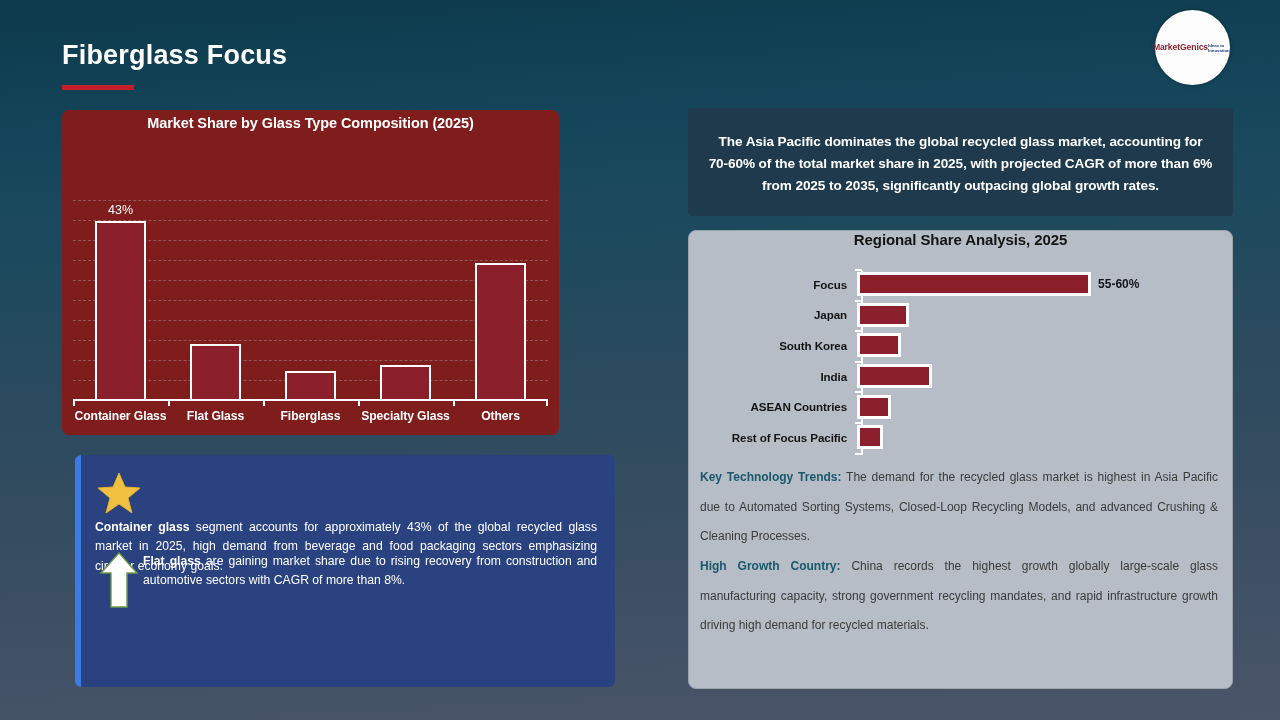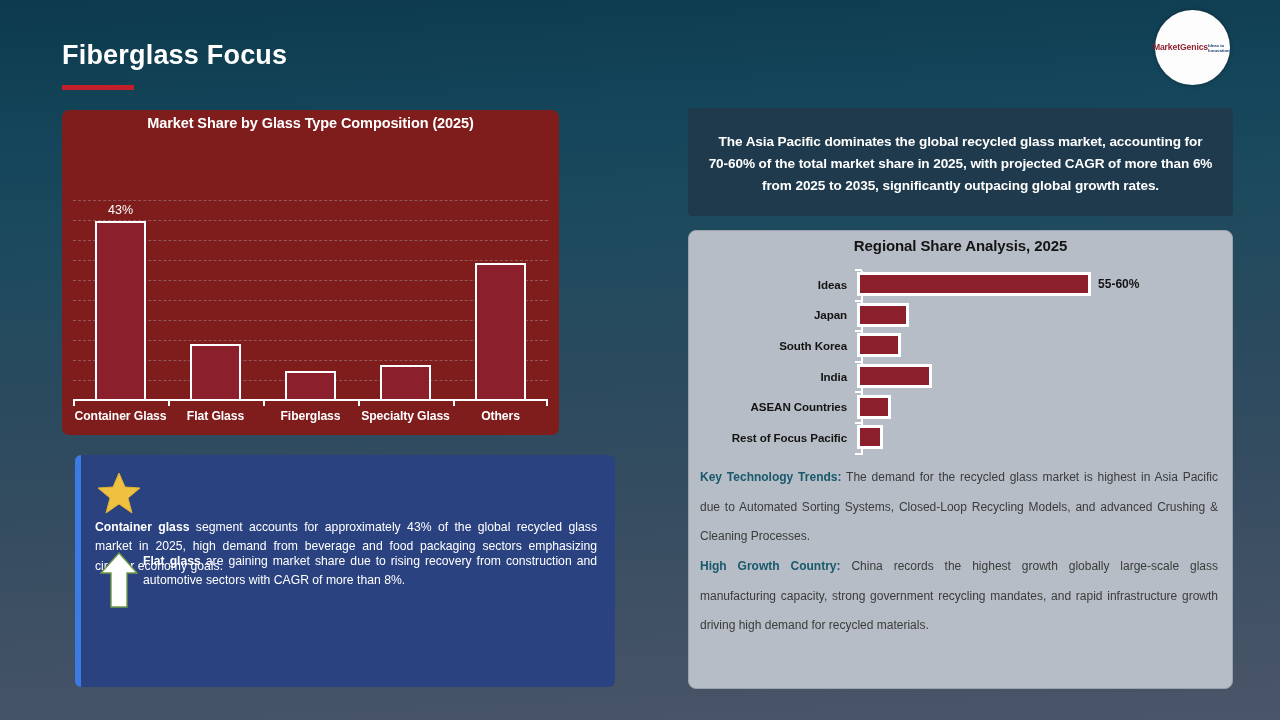--- a/index.html
+++ b/index.html
@@ -248,21 +248,21 @@
     height: 459px;
     background: #b6bdc6;
     border-radius: 8px;
     border: 1px solid #9aa3ad;
   }
   .light-card-title {
     text-align: center;
     color: #141414;
     font-size: 15px;
     font-weight: bold;
-    padding-top: 6px;
+    padding-top: 0;
     letter-spacing: -0.1px;
   }
 
   .hbar-chart {
     position: absolute;
     left: 0;
     top: 37px;
     width: 100%;
     height: 188px;
   }
@@ -448,21 +448,21 @@
   <p>The Asia Pacific dominates the global recycled glass market, accounting for 70-60% of the total market share in 2025, with projected CAGR of more than 6% from 2025 to 2035, significantly outpacing global growth rates.</p>
 </div>
 
 <div class="light-card">
   <div class="light-card-title">Regional Share Analysis, 2025</div>
 
   <div class="hbar-chart">
     <div class="hbar-axis"></div>
     <div class="hbar-rows" id="hbars">
         <div class="hbar-row" style="top: 1px;">
-          <div class="hbar-label">Ideas</div>
+          <div class="hbar-label">Focus</div>
           <div class="hbar-track">
             <div class="hbar" style="width: 228.083px; background: rgb(140, 31, 44);"></div>
             <span class="hbar-value">55-60%</span>
           </div>
         </div>
         <div class="hbar-tick" style="top: 1px;"></div>
         <div class="hbar-row" style="top: 31.6px;">
           <div class="hbar-label">Japan</div>
           <div class="hbar-track">
             <div class="hbar" style="width: 45.6167px; background: rgb(140, 31, 44);"></div>

